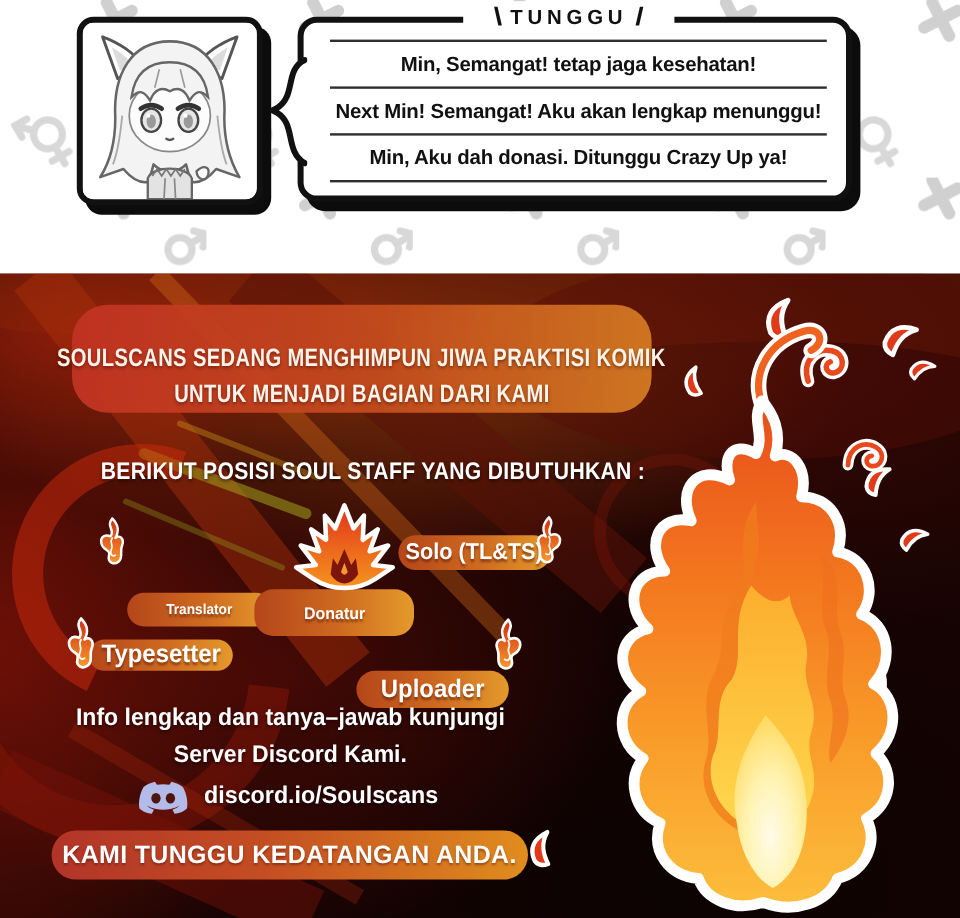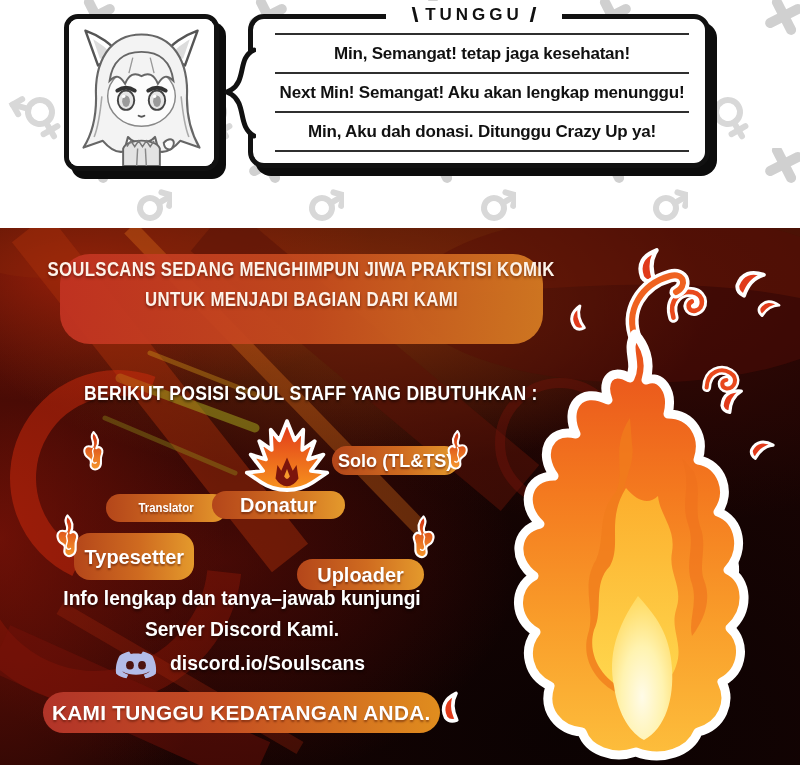--- a/index.html
+++ b/index.html
@@ -36,37 +36,37 @@
         radial-gradient(ellipse 300px 480px at 0% 58%, rgba(148,22,8,0.65), rgba(0,0,0,0) 75%),
         radial-gradient(ellipse 420px 320px at 28% 62%, rgba(118,16,8,0.5), rgba(0,0,0,0) 70%),
         radial-gradient(ellipse 520px 300px at 80% 12%, rgba(74,12,6,0.6), rgba(0,0,0,0) 78%),
         radial-gradient(ellipse 640px 420px at 70% 95%, rgba(10,2,2,0.9), rgba(0,0,0,0) 85%);
       overflow:hidden;}
   .bgart,.flameart{position:absolute;left:0;top:0;}
   .flameart{left:430px;top:0px;}
 
   .title-banner{position:absolute;left:60px;top:26px;width:483px;height:90px;border-radius:30px;
       background:linear-gradient(97deg, rgba(193,50,34,0.95) 0%, rgba(198,76,30,0.92) 52%, rgba(216,126,35,0.92) 100%);
-      display:flex;flex-direction:column;justify-content:flex-start;align-items:center;}
+      display:flex;flex-direction:column;justify-content:flex-end;align-items:center;}
   .title-text{color:#fdf3e9;font-weight:bold;font-size:21px;line-height:30px;text-align:center;
       transform:scaleX(0.8);transform-origin:center;white-space:nowrap;letter-spacing:0.4px;
       text-shadow:0 2px 3px rgba(60,10,5,0.5);}
   .subtitle{position:absolute;left:84px;top:154px;color:#fff;font-weight:bold;font-size:20px;
       transform:scaleX(0.88);transform-origin:left;white-space:nowrap;letter-spacing:0.3px;
       text-shadow:0 2px 3px rgba(0,0,0,0.55);}
 
   .role-pill{position:absolute;border-radius:16px;color:#fff;font-weight:bold;
       display:flex;align-items:center;justify-content:center;
       background:linear-gradient(90deg,#b4461a 0%,#cf6b20 55%,#e49a2c 100%);
       text-shadow:0 2px 2px rgba(80,20,5,0.55);}
   .role-pill span{transform:scaleX(0.95);white-space:nowrap;}
   .pill-translator{left:106px;top:222px;width:121px;height:28px;font-size:12px;margin-top:44px;}
   .pill-solo{left:332px;top:218px;width:127px;height:29px;font-size:19px;}
-  .pill-donatur{left:212px;top:263px;width:133px;height:28px;font-size:21px;}
-  .pill-typesetter{left:74px;top:305px;width:120px;height:47px;font-size:21px;}
+  .pill-donatur{left:212px;top:263px;width:133px;height:39px;font-size:14px;}
+  .pill-typesetter{left:74px;top:305px;width:120px;height:26px;font-size:21px;}
   .pill-uploader{left:297px;top:303px;width:127px;height:31px;font-size:21px;margin-top:28px;}
   .wisp{position:absolute;}
 
   .info-block{position:absolute;left:22px;top:355px;width:440px;text-align:center;color:#fff;
       font-weight:bold;font-size:20px;line-height:31px;transform:scaleX(0.96);
       text-shadow:0 2px 3px rgba(0,0,0,0.55);}
   .discord-row{position:absolute;left:22px;top:419px;width:440px;height:32px;
       display:flex;align-items:center;justify-content:center;gap:10px;cursor:pointer;}
   .discord-link{color:#fff;font-weight:bold;font-size:20px;transform:scaleX(0.97);
       text-shadow:0 2px 3px rgba(0,0,0,0.55);}

